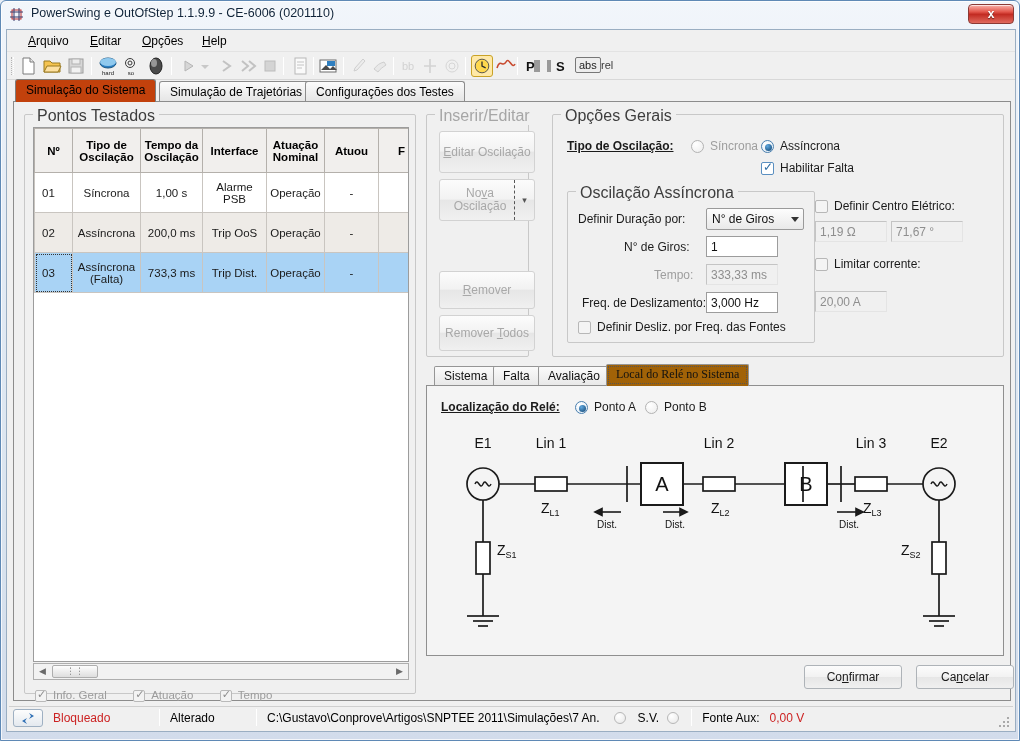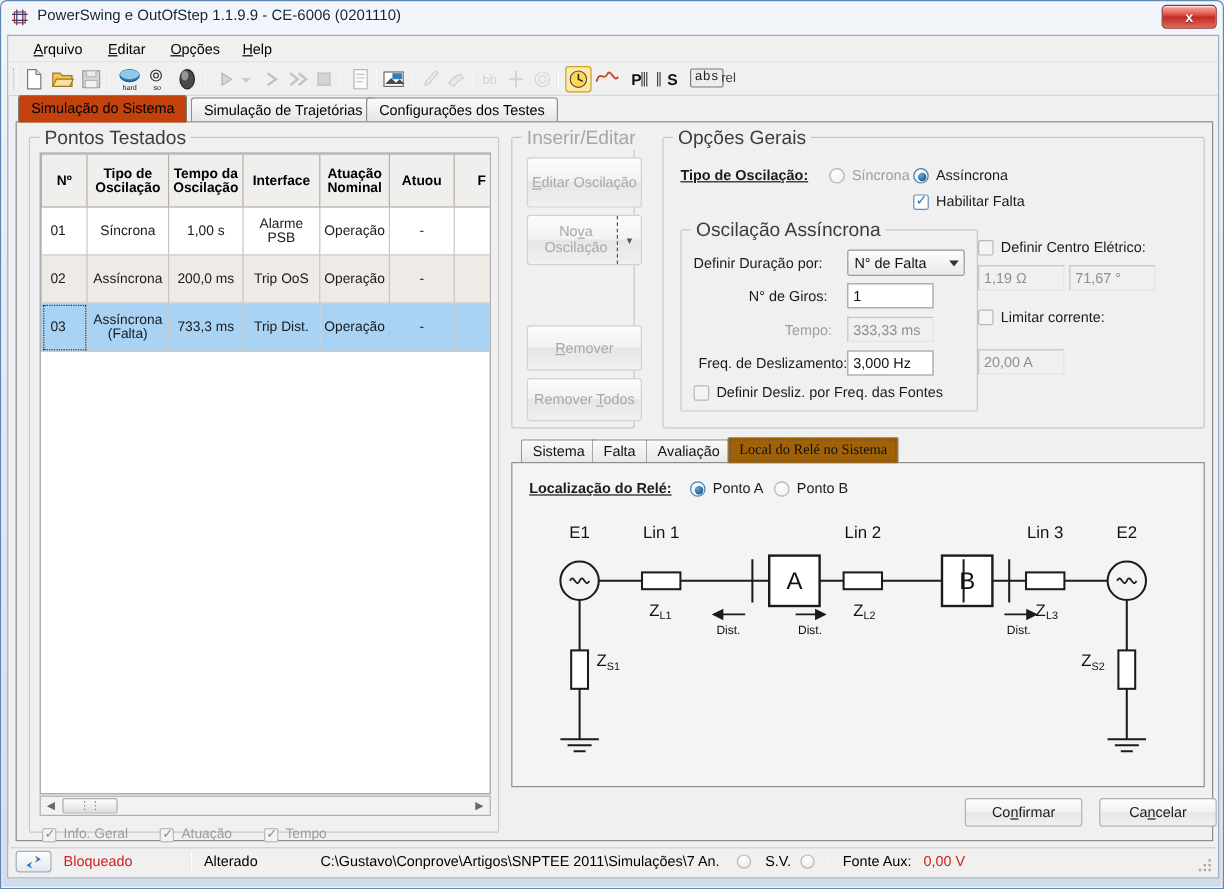--- a/index.html
+++ b/index.html
@@ -88,21 +88,21 @@
   }
   .tb-sep {
     position: absolute; top: 5px; width: 1px; height: 18px;
     background: #cfcfcf; border-right: 1px solid #fff;
   }
   .tb-txt {
     position:absolute; top:7px; font-size:11px; color:#3a3a3a;
   }
   .tb-txt.boxed {
     top:5px; border:1px solid #777; border-radius:2px;
-    padding:1px 3px; background:#ededed; color:#222;font-family:Liberation Mono, monospace;
+    padding:1px 3px; background:#ededed; color:#222;
   }
 
   
   .tabstrip {
     position: absolute; left: 0; top: 50px; width: 100%; height: 22px;
   }
   .mtab {
     position: absolute; bottom: 0; height: 21px;
     border: 1px solid #8c8c8c; border-bottom: none;
     border-radius: 3px 3px 0 0;
@@ -600,21 +600,21 @@
           <span class="cbx on" style="left:208px; top:46px">
             <span class="box"></span>
             <span>Habilitar Falta</span>
           </span>
 
           <div class="group" style="left:14px; top:76px; width:248px; height:152px; background:#f0f0f0;">
             <span class="gl">Oscilação Assíncrona</span>
 
             <span class="lbl" style="left:10px; top:20px">Definir Duração por:</span>
             <div class="combo" style="left:138px; top:16px; width:98px;">
-              <span>N° de Falta</span>
+              <span>N° de Giros</span>
               <span class="carr"></span>
             </div>
 
             <span class="lbl" style="left:56px; top:48px">N° de Giros:</span>
             <div class="inp" style="left:138px; top:44px; width:72px;">1</div>
 
             <span class="lbl dis" style="left:86px; top:76px">Tempo:</span>
             <div class="inp dis" style="left:138px; top:72px; width:72px;">333,33 ms</div>
 
             <span class="lbl" style="left:14px; top:104px">Freq. de Deslizamento:</span>

